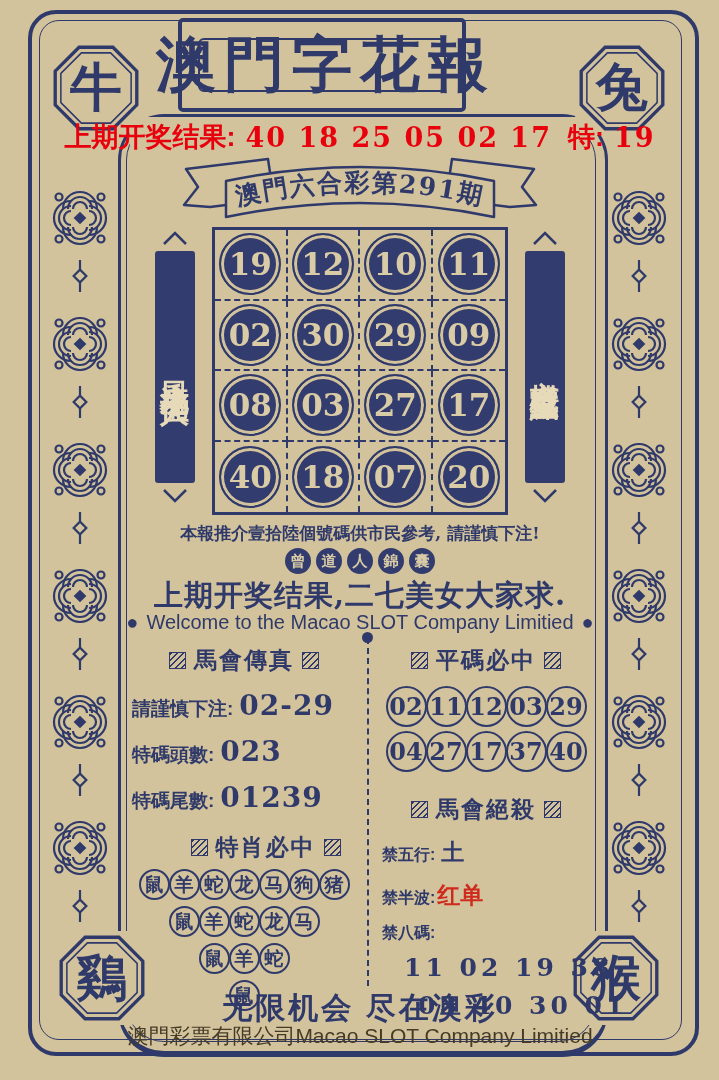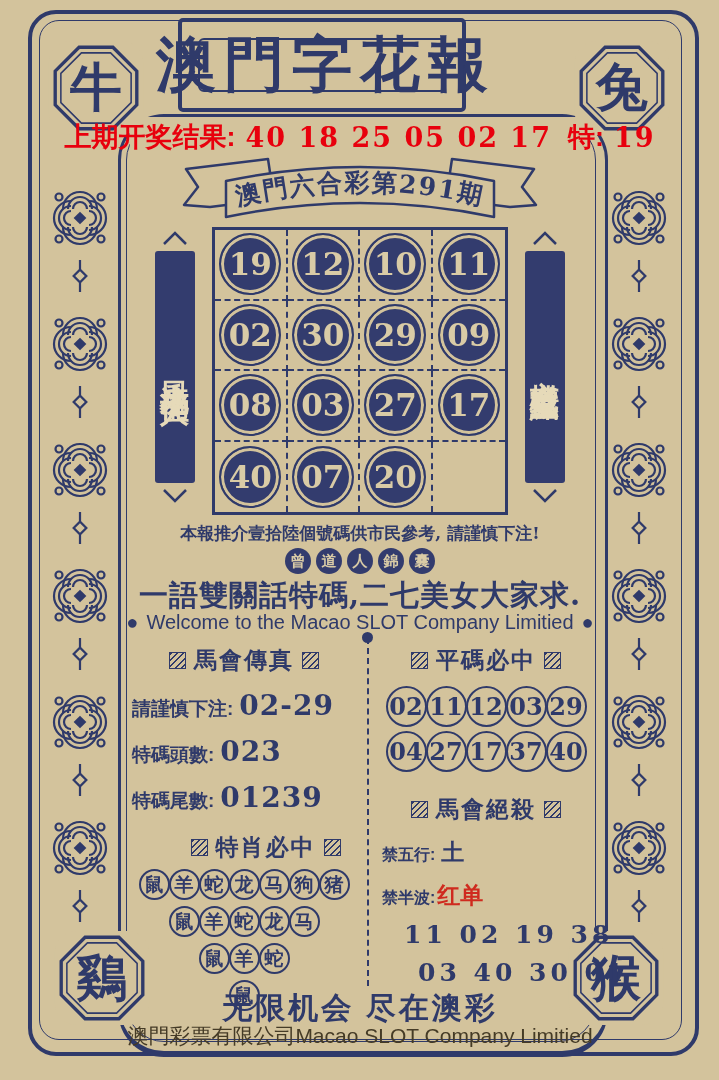--- a/index.html
+++ b/index.html
@@ -205,20 +205,23 @@
     <div class="cell">
         <div class="num-circle">27</div>
       </div>
     <div class="cell">
         <div class="num-circle">17</div>
       </div>
     <div class="cell">
         <div class="num-circle">40</div>
       </div>
     <div class="cell">
+        <div class="num-circle">18</div>
+      </div>
+    <div class="cell">
         <div class="num-circle">07</div>
       </div>
     <div class="cell">
         <div class="num-circle">20</div>
       </div>
   </div>
 
   <div class="vlabel left">
     <svg width="26" height="16" viewBox="0 0 26 16">
         <polyline points="2,14 13,3 24,14" fill="none" stroke="#2f3a6a" stroke-width="2.5"></polyline>
@@ -243,21 +246,21 @@
   </div>
 
   <div class="advisory">本報推介壹拾陸個號碼供市民參考, 請謹慎下注!</div>
   <div class="seals">
     <span class="seal">曾</span>
     <span class="seal">道</span>
     <span class="seal">人</span>
     <span class="seal">錦</span>
     <span class="seal">囊</span>
   </div>
-  <div class="main-slogan">一語雙關話特碼,二七美女大家求.</div>
+  <div class="main-slogan">上期开奖结果,二七美女大家求.</div>
   <div class="welcome">
     <span>●</span>
     <span>Welcome to the Macao SLOT Company Limitied</span>
     <span>●</span>
   </div>
 
   <div class="divider-dot"></div>
   <div class="divider"></div>
 
   <div class="col-left">
@@ -335,20 +338,23 @@
       <span class="hatch"></span>
     </div>
     <div class="ban-row">
       <span class="lbl">禁五行:</span>
       <span class="val">土</span>
     </div>
     <div class="ban-row">
       <span class="lbl">禁半波:</span>
       <span class="val red">红单</span>
     </div>
+    <div class="ban-row">
+      <span class="lbl">禁八碼:</span>
+    </div>
     <div class="ban-nums">11 02 19 38</div>
     <div class="ban-nums second">03 40 30 01</div>
   </div>
 
   <div class="footer-slogan">无限机会 尽在澳彩</div>
   <div class="footer-company">澳門彩票有限公司Macao SLOT Company Limitied</div>
 
 </div>
 
 </body></html>

